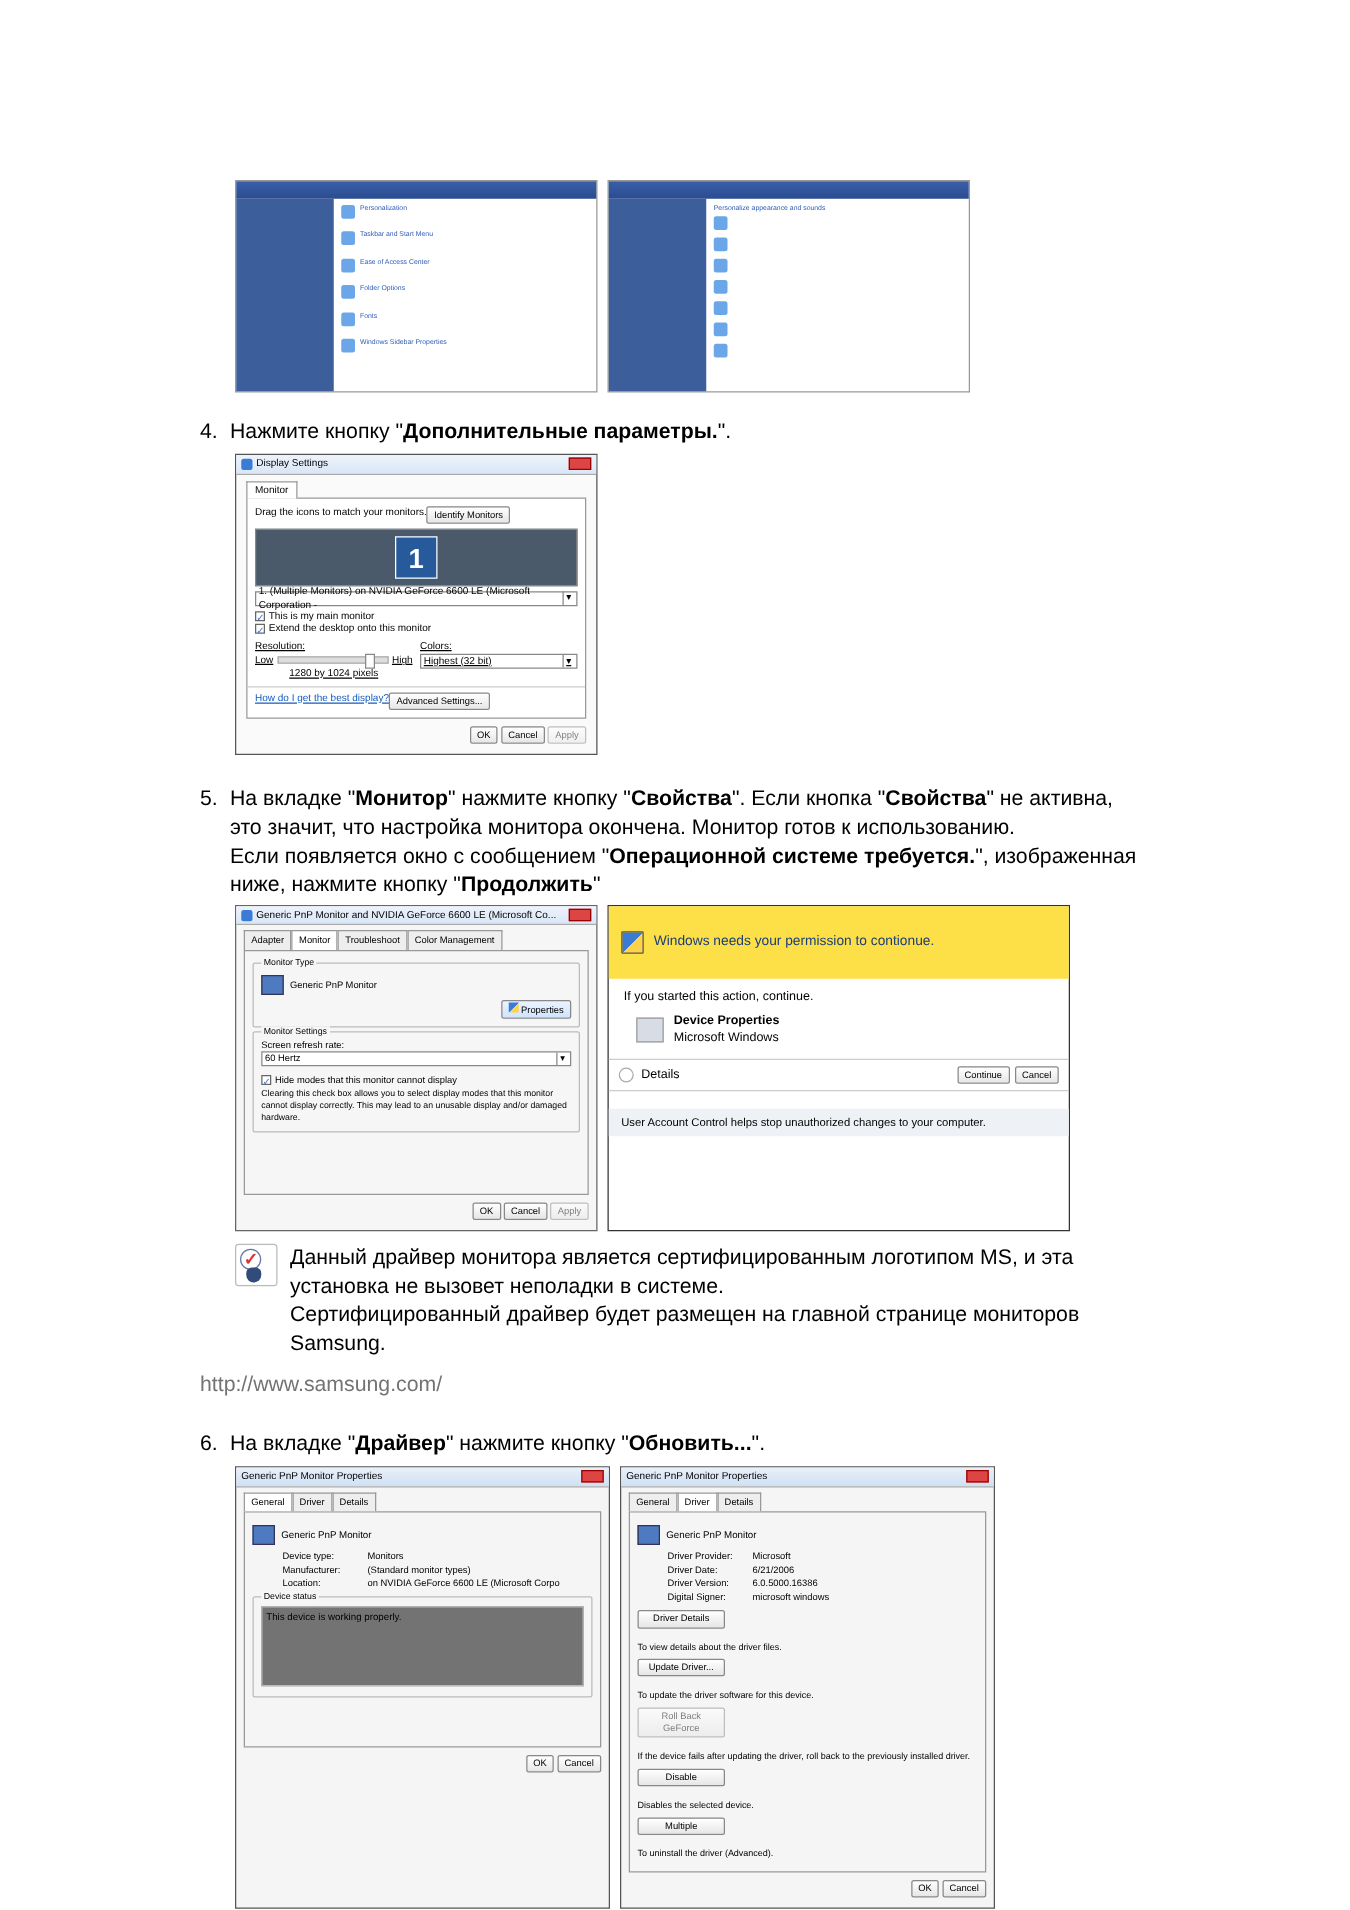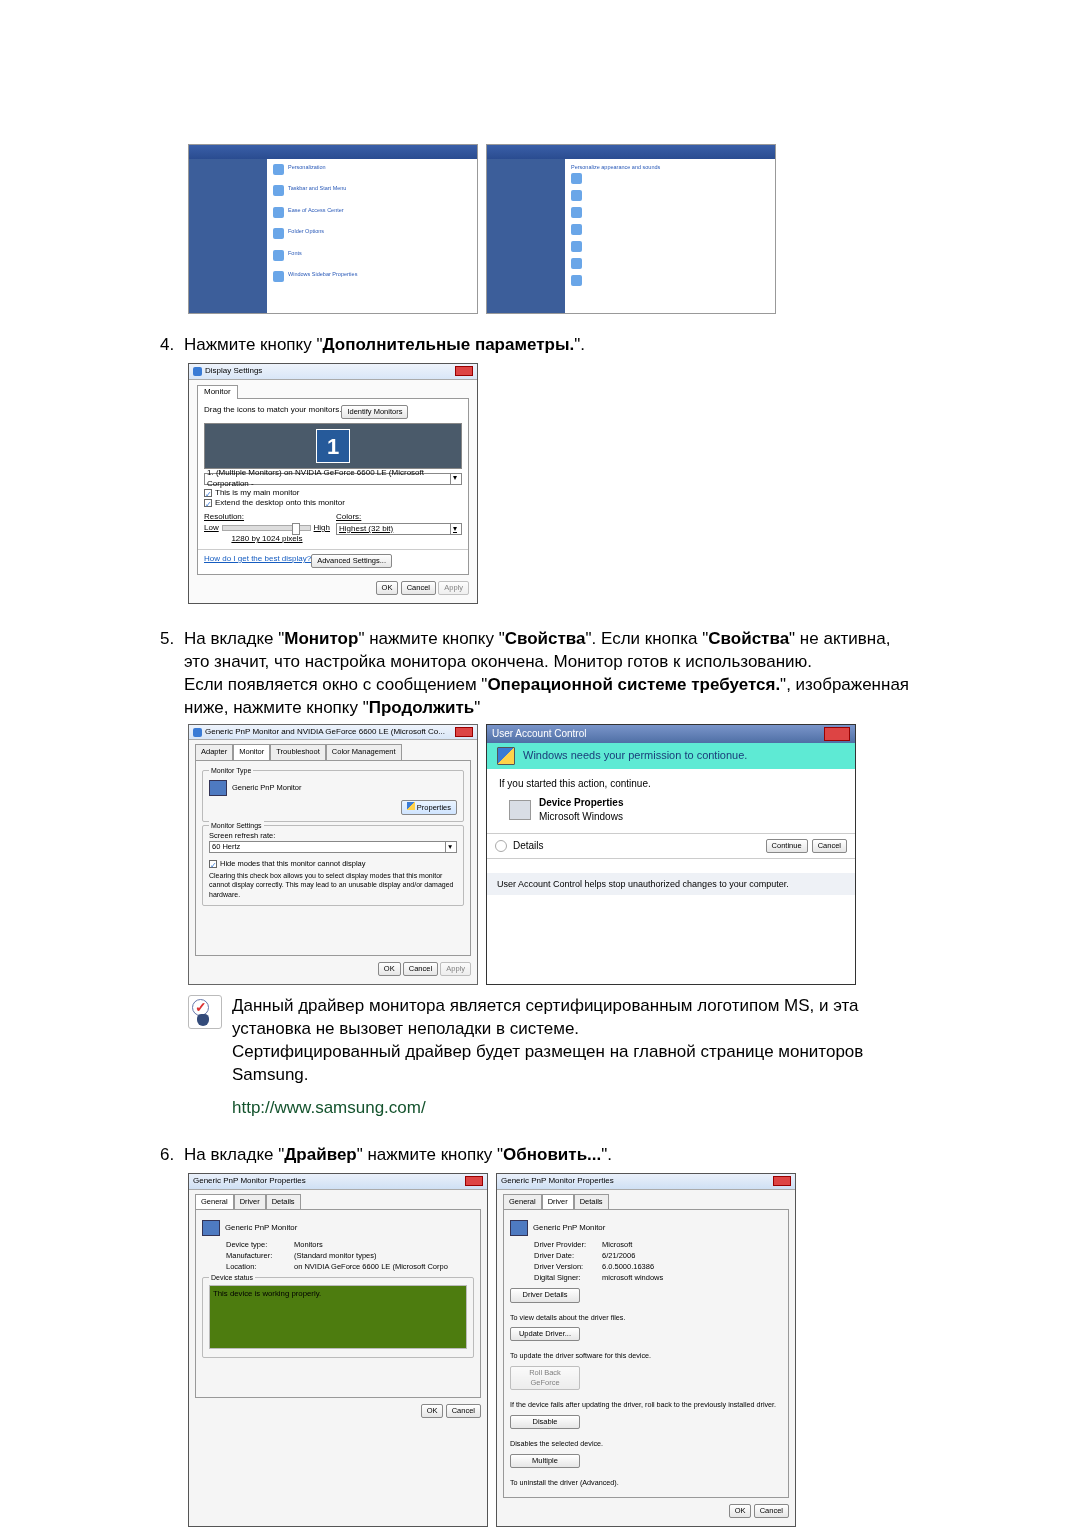--- a/index.html
+++ b/index.html
@@ -48,45 +48,45 @@
   .grp{ border:1px solid #bbb; border-radius:2px; padding:5px 6px 6px 6px; margin:3px 0; position:relative;}
   .grp-l{ position:absolute; top:-5px; left:6px; background:#f6f6f6; padding:0 2px; font-size:7px;}
   .chk{ display:inline-block; width:8px;height:8px;border:1px solid #666;background:#fff;margin-right:3px;vertical-align:middle;}
   .chk.on:after{content:"✓";font-size:8px;line-height:8px;color:#3a7bd5;}
   .tabs{display:flex; font-size:7.5px;}
   .tab{padding:2px 5px;border:1px solid #999;border-bottom:none;background:#eee;}
   .tab.active{background:#fff;}
   .uac{ width:370px; border: 1px solid #333; background:#fff; font-size:10px;}
   .uac-title{ background:linear-gradient(#7a95ca,#4f6fa5); color:#fff; padding:2px 5px; display:flex; align-items:center;}
   .uac-close{margin-left:auto;width:26px;height:14px;background:#d44;border:1px solid #900;}
-  .uac-hdr{ background:#5eead4; padding:4px 10px; display:flex; gap:8px; align-items:center; color:#1a3d7a; font-size:11px;}
+  .uac-hdr{ background:#fde047; padding:20px 10px; display:flex; gap:8px; align-items:center; color:#1a3d7a; font-size:11px;}
   .uac-shield{width:18px;height:18px;background:linear-gradient(135deg,#3a7bd5 0 50%,#ffd24a 50% 100%);border:1px solid #555;border-radius:1px;}
   .uac-body{ padding:8px 12px;}
   .uac-dev{ display:flex; gap:8px; align-items:center; margin:6px 0 10px 10px;}
   .uac-dev .ic{width:22px;height:20px;background:#d8dde5;border:1px solid #999;}
   .uac-det{ border-top:1px solid #ccc; border-bottom:1px solid #ccc; display:flex; align-items:center; padding:5px 8px; margin:6px -12px;}
   .uac-det .arr{width:12px;height:12px;border:1px solid #aaa;border-radius:6px;margin-right:6px;}
   .uac-det .btns{margin-left:auto; display:flex; gap:4px;}
   .uac-foot{ background:#eef1f6; padding:5px 10px; font-size:9px;}
   .note-row{ display:flex; gap:10px; margin:8px 0 10px 28px;}
   .note-ico{ width:34px; height:34px; border:1px solid #bbb; background:#fff; position:relative; border-radius:3px;}
   .note-ico .check{position:absolute;top:3px;left:3px;width:17px;height:17px;border:1.5px solid #67a;border-radius:50%;}
   .note-ico .check:after{content:"✓";color:#d33;position:absolute;top:-2px;left:2px;font-size:14px;font-weight:bold;}
   .note-ico .man{position:absolute;bottom:2px;left:8px;width:12px;height:12px;background:#334b7a;border-radius:50% 50% 8px 8px;}
   .note-text{ flex:1;}
-  .url{ color:#14532d; margin-left:72px; margin-bottom:22px; display:block;}
+  .url{ color:#737373; margin-bottom:22px; display:block;}
   .props-pair{ display:flex; gap:8px; margin:6px 0 10px 28px;}
   .props{ width:300px; border:1px solid #555; background:#f5f5f5; font-size:7.8px;}
   .props .ds-title{ background:linear-gradient(#eaf0fa,#cfe0f4);}
   .p-body{ padding:4px 6px 8px 6px;}
   .p-icon{display:flex;gap:5px;align-items:center;margin:4px 0;}
   .p-icon .ic{width:18px;height:16px;background:#4e7ac1;border:1px solid #335;}
   .kv{display:flex;font-size:7.5px;margin:1px 0;}
   .kv .k{width:68px;}
-  .status-box{border:1px solid #bbb;background:#4d7c0f;height:64px;padding:3px;margin:2px 0;}
+  .status-box{border:1px solid #bbb;background:#737373;height:64px;padding:3px;margin:2px 0;}
   .pbtn{border:1px solid #888;background:linear-gradient(#fff,#e6e6e6);padding:1px 6px;border-radius:2px;display:inline-block;margin:2px 0;font-size:7.5px;}
   .right-list{display:flex;gap:8px;margin:3px 0;flex-direction:column;}
   .right-list .pbtn{width:70px;text-align:center;}
   .desc2{flex:1;font-size:7.2px;}
 </style>
 </head>
 <body>
 
 <div class="img-pair">
   <div class="shot shot-cp">
@@ -288,24 +288,20 @@
         </div>
         <div class="ds-foot">
           <span class="ds-btn">OK</span>
           <span class="ds-btn">Cancel</span>
           <span class="ds-btn" style="opacity:.5;">Apply</span>
         </div>
       </div>
     </div>
 
     <div class="uac">
-      <div class="uac-title">
-            <span>User Account Control</span>
-            <span class="uac-close"></span>
-          </div>
       <div class="uac-hdr">
             <span class="uac-shield"></span>
             <span>Windows needs your permission to contionue.</span>
           </div>
       <div class="uac-body">
         <div>If you started this action, continue.</div>
         <div class="uac-dev">
           <div class="ic"></div>
           <div>
                 <div style="font-weight:bold;">Device Properties</div>

